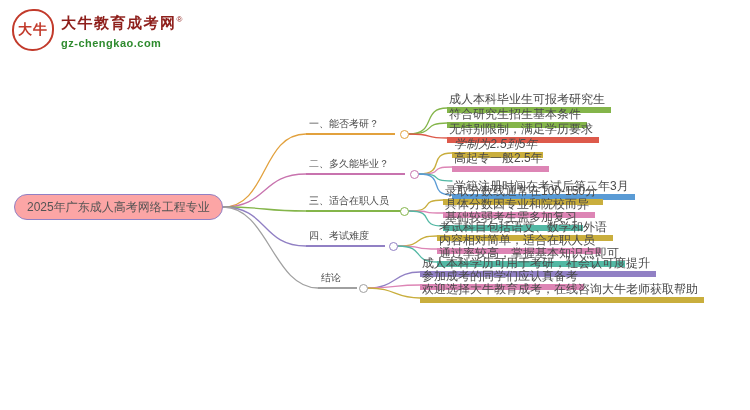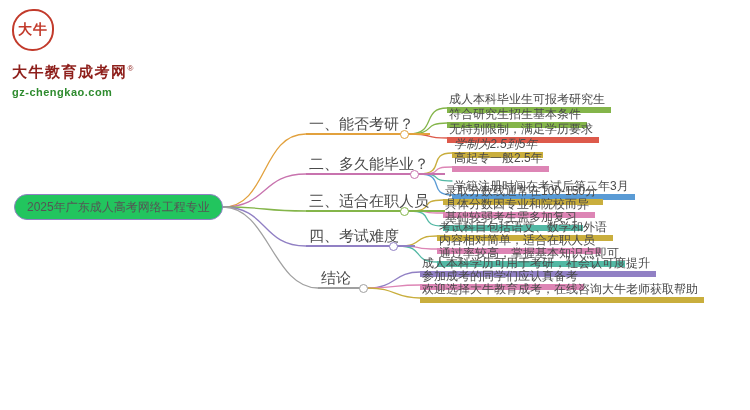--- a/index.html
+++ b/index.html
@@ -2,32 +2,32 @@
 <html><head>
 <meta charset="utf-8">
 <style>
   *{box-sizing:border-box;margin:0;padding:0;}
   html,body{width:750px;height:410px;}
   body{background:#ffffff;font-family:"Liberation Sans","DejaVu Sans",sans-serif;}
   #stage{position:relative;width:750px;height:410px;background:#ffffff;overflow:hidden;}
   #links{position:absolute;left:0;top:0;}
 
   
-  .logo{position:absolute;left:12px;top:9px;display:flex;align-items:flex-start;gap:7px;flex-direction:column;}
+  .logo{position:absolute;left:12px;top:9px;display:flex;align-items:flex-start;gap:7px;}
   .seal{width:42px;height:42px;border:2.5px solid #c23a2b;border-radius:50% 46% 50% 48%;
         color:#c23a2b;display:flex;align-items:center;justify-content:center;
         font-weight:bold;font-size:14px;letter-spacing:1px;}
   .site-name{font-size:15px;font-weight:bold;color:#8e1f1b;letter-spacing:1.5px;margin-top:5px;white-space:nowrap;}
   .site-name sup{font-size:8px;font-weight:normal;vertical-align:super;}
   .site-url{font-size:11px;font-weight:bold;color:#2e8b2e;margin-top:4px;letter-spacing:.5px;}
 
   
   .root{position:absolute;font-size:12px;color:#555;background:#dcd6f0;border:1.5px solid #9180c4;
         border-radius:14px;padding:5px 12px;white-space:nowrap;line-height:14px;}
-  .branch{position:absolute;font-size:15px;color:#4a4a4a;padding:0 16px 3px 3px;
+  .branch{position:absolute;font-size:10px;color:#4a4a4a;padding:0 16px 3px 3px;
           border-bottom:2px solid #fca5a5;white-space:nowrap;line-height:13px;}
   .child{position:absolute;font-size:12px;color:#4a4a4a;padding:0 6px 2px 2px;
          border-bottom:6px solid #14532d;white-space:nowrap;line-height:12px;}
   .dot{position:absolute;width:9px;height:9px;border-radius:50%;background:#fff;border:1.5px solid #999;}
 </style>
 </head>
 <body>
 
 <div id="stage">
   <svg id="links" width="750" height="410">
@@ -57,21 +57,21 @@
   <div class="logo">
     <div class="seal" style="border-color: rgb(194, 58, 43); color: rgb(194, 58, 43);">
       <span>大牛</span>
     </div>
     <div class="logo-text">
       <div class="site-name" style="color: rgb(142, 31, 27);"><span>大牛教育成考网</span><sup>®</sup></div>
       <div class="site-url" style="color: rgb(46, 139, 46);">gz-chengkao.com</div>
     </div>
   </div>
 
-  <div class="root" style="left: 14px; top: 194px; background: #22c55e; border-color: rgb(145, 128, 196); color: rgb(85, 85, 85);">2025年广东成人高考网络工程专业</div>
+  <div class="root" style="left: 14px; top: 194px; background: #fca5a5; border-color: rgb(145, 128, 196); color: rgb(85, 85, 85);">2025年广东成人高考网络工程专业</div>
 
   <div class="branch" style="left: 306px; top: 117px; border-bottom-color: rgb(226, 161, 61);">一、能否考研？</div>
   <div class="branch" style="left: 306px; top: 157px; border-bottom-color: rgb(200, 115, 174);">二、多久能毕业？</div>
   <div class="branch" style="left: 306px; top: 194px; border-bottom-color: rgb(132, 181, 74);">三、适合在职人员</div>
   <div class="branch" style="left: 306px; top: 229px; border-bottom-color: rgb(145, 128, 196);">四、考试难度</div>
   <div class="branch" style="left: 318px; top: 271px; border-bottom-color: rgb(160, 160, 160);">结论</div>
 
   <div class="child" style="left: 447px; top: 93px; border-bottom-color: rgb(132, 181, 74);">成人本科毕业生可报考研究生</div>
   <div class="child" style="left: 447px; top: 108px; border-bottom-color: rgb(132, 181, 74);">符合研究生招生基本条件</div>
   <div class="child" style="left: 447px; top: 123px; border-bottom-color: rgb(221, 90, 75);">无特别限制，满足学历要求</div>

